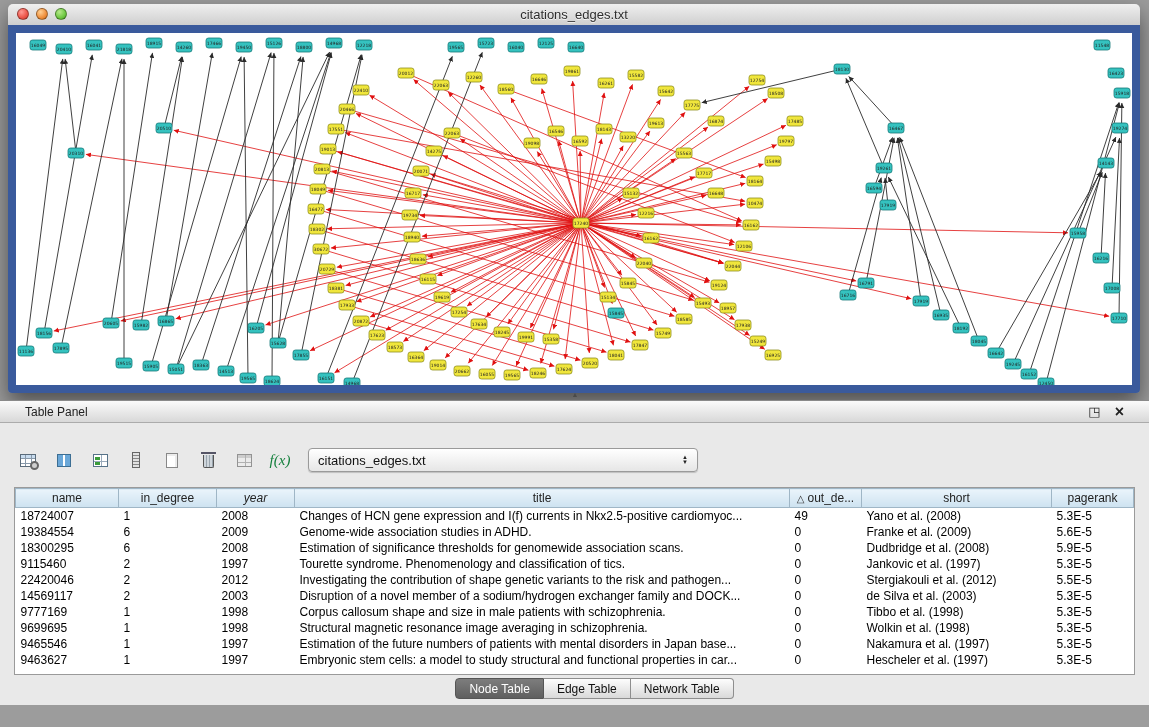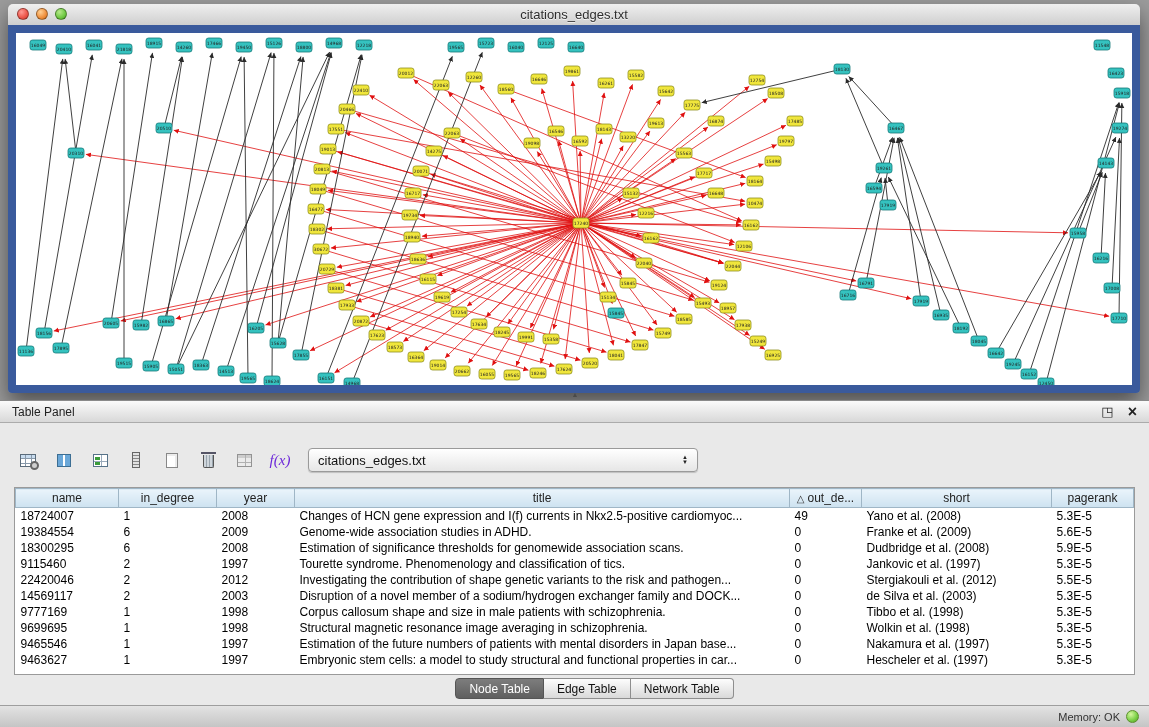--- a/index.html
+++ b/index.html
@@ -23,21 +23,21 @@
   svg text{font-family:"DejaVu Sans",sans-serif;}
 
   
   .sash-grip{position:absolute;top:391px;left:568px;width:14px;height:8px;
     font-size:7px;line-height:8px;color:#4a4a4a;text-align:center;cursor:row-resize;}
 
   
   .table-panel{position:absolute;left:0;top:400px;width:1149px;height:305px;
     background:#e9e9e9;border-top:1px solid #8a8a8a;box-sizing:border-box;}
   .panel-header{height:21px;background:linear-gradient(#fbfbfb,#d8d8d8);
-    border-bottom:1px solid #ababab;display:flex;align-items:center;padding:0 12px;
+    border-bottom:1px solid #ababab;display:flex;align-items:center;padding:0 25px;
     font-size:12px;color:#222;}
   .panel-header .spacer{flex:1;}
   .ph-icon{margin-left:14px;color:#222;cursor:pointer;}
   .ph-icon.float{font-size:13px;line-height:13px;}
   .ph-icon.close{font-size:16px;font-weight:bold;line-height:14px;}
 
   .toolbar{position:absolute;top:44px;left:16px;right:16px;height:30px;display:flex;align-items:center;}
   .tb-group{display:flex;align-items:center;gap:12px;}
   .tbtn{width:24px;height:26px;display:flex;align-items:center;justify-content:center;border-radius:4px;cursor:pointer;}
   .ticon{display:inline-block;box-sizing:border-box;}
@@ -55,37 +55,37 @@
     background:linear-gradient(to bottom,#3a9c3a 0,#3a9c3a 3px,transparent 3px,transparent 5px,#3a9c3a 5px,#3a9c3a 8px,transparent 8px);}
   .icon-row-height{width:8px;height:16px;border:1px solid #666;
     background:repeating-linear-gradient(to bottom,#e2e2e2 0,#e2e2e2 2px,#888 2px,#888 3px);}
   .icon-create-column{width:12px;height:15px;border:1px solid #888;background:#fff;box-shadow:inset -2px 2px 0 #ececec;}
   .icon-delete-column{position:relative;width:11px;height:13px;margin-top:3px;border:1px solid #555;border-top:none;
     border-radius:0 0 2px 2px;background:repeating-linear-gradient(to right,#cfd6dc 0,#cfd6dc 2px,#9aa5ae 2px,#9aa5ae 3px);}
   .icon-delete-column::before{content:"";position:absolute;left:-3px;top:-3px;width:15px;height:2px;background:#556;}
   .icon-import-table{width:15px;height:13px;border:1px solid #8a8a8a;opacity:.9;background:
     linear-gradient(to right,transparent 7px,#aaa 7px,#aaa 8px,transparent 8px),
     linear-gradient(to bottom,#c9c9c9 0,#c9c9c9 3px,transparent 3px,transparent 7px,#aaa 7px,#aaa 8px,transparent 8px),#ececec;}
-  .icon-function-builder{font-family:"Liberation Serif",serif;font-style:italic;font-size:15px;color:#6d28d9;width:auto;height:auto;}
+  .icon-function-builder{font-family:"Liberation Serif",serif;font-style:italic;font-size:15px;color:#15803d;width:auto;height:auto;}
 
   .combo{margin-left:16px;width:390px;height:24px;border:1px solid #9a9a9a;border-radius:4px;
     background:linear-gradient(#ffffff,#e6e6e6);display:flex;align-items:center;padding:0 9px;
     font-size:13px;color:#111;box-shadow:0 1px 1px rgba(0,0,0,.18);cursor:pointer;box-sizing:border-box;}
   .combo-label{flex:1;overflow:hidden;white-space:nowrap;}
   .combo-arrows{display:flex;flex-direction:column;align-items:center;margin-left:6px;}
   .combo-arrows i{font-style:normal;font-size:6px;line-height:5px;color:#222;}
 
   .table-wrap{position:absolute;top:86px;left:14px;right:14px;height:188px;background:#fff;
     border:1px solid #9a9a9a;overflow:hidden;box-sizing:border-box;}
   table{border-collapse:collapse;width:100%;table-layout:fixed;font-size:12px;}
   thead th{height:18px;background:linear-gradient(#eaf4fb,#cde2f0);border:1px solid #9fb6c6;
     font-weight:normal;color:#222;text-align:center;padding:0 2px;overflow:hidden;white-space:nowrap;cursor:pointer;}
   thead th:nth-child(1){width:98px;}
   thead th:nth-child(2){width:93px;}
-  thead th:nth-child(3){width:73px;}
+  thead th:nth-child(3){width:73px;font-style:italic;}
   thead th:nth-child(4){width:490px;}
   thead th:nth-child(5){width:67px;margin-top:48px;}
   thead th:nth-child(6){width:185px;}
   th .sort{font-size:10px;margin-right:3px;color:#333;}
   tbody td{height:16px;padding:0 5px;white-space:nowrap;overflow:hidden;color:#000;}
   tbody td:nth-child(6){text-align:left;}
 
   .tabs{position:absolute;top:277px;left:0;right:0;display:flex;justify-content:center;padding-left:40px;}
   .tab{height:21px;padding:0 13px;font-size:12px;border:1px solid #8e8e8e;border-left-width:0;
     background:linear-gradient(#fdfdfd,#d9d9d9);color:#111;cursor:pointer;
@@ -730,18 +730,14 @@
       </table>
     </div>
 
     <div class="tabs" id="table-tabs">
         <button class="tab active">Node Table</button>
         <button class="tab">Edge Table</button>
         <button class="tab">Network Table</button>
       </div>
   </div>
 
-  <div class="statusbar">
-    <span>Memory: OK</span>
-    <span class="memdot"></span>
-  </div>
 
 </div>
 
 </body></html>

